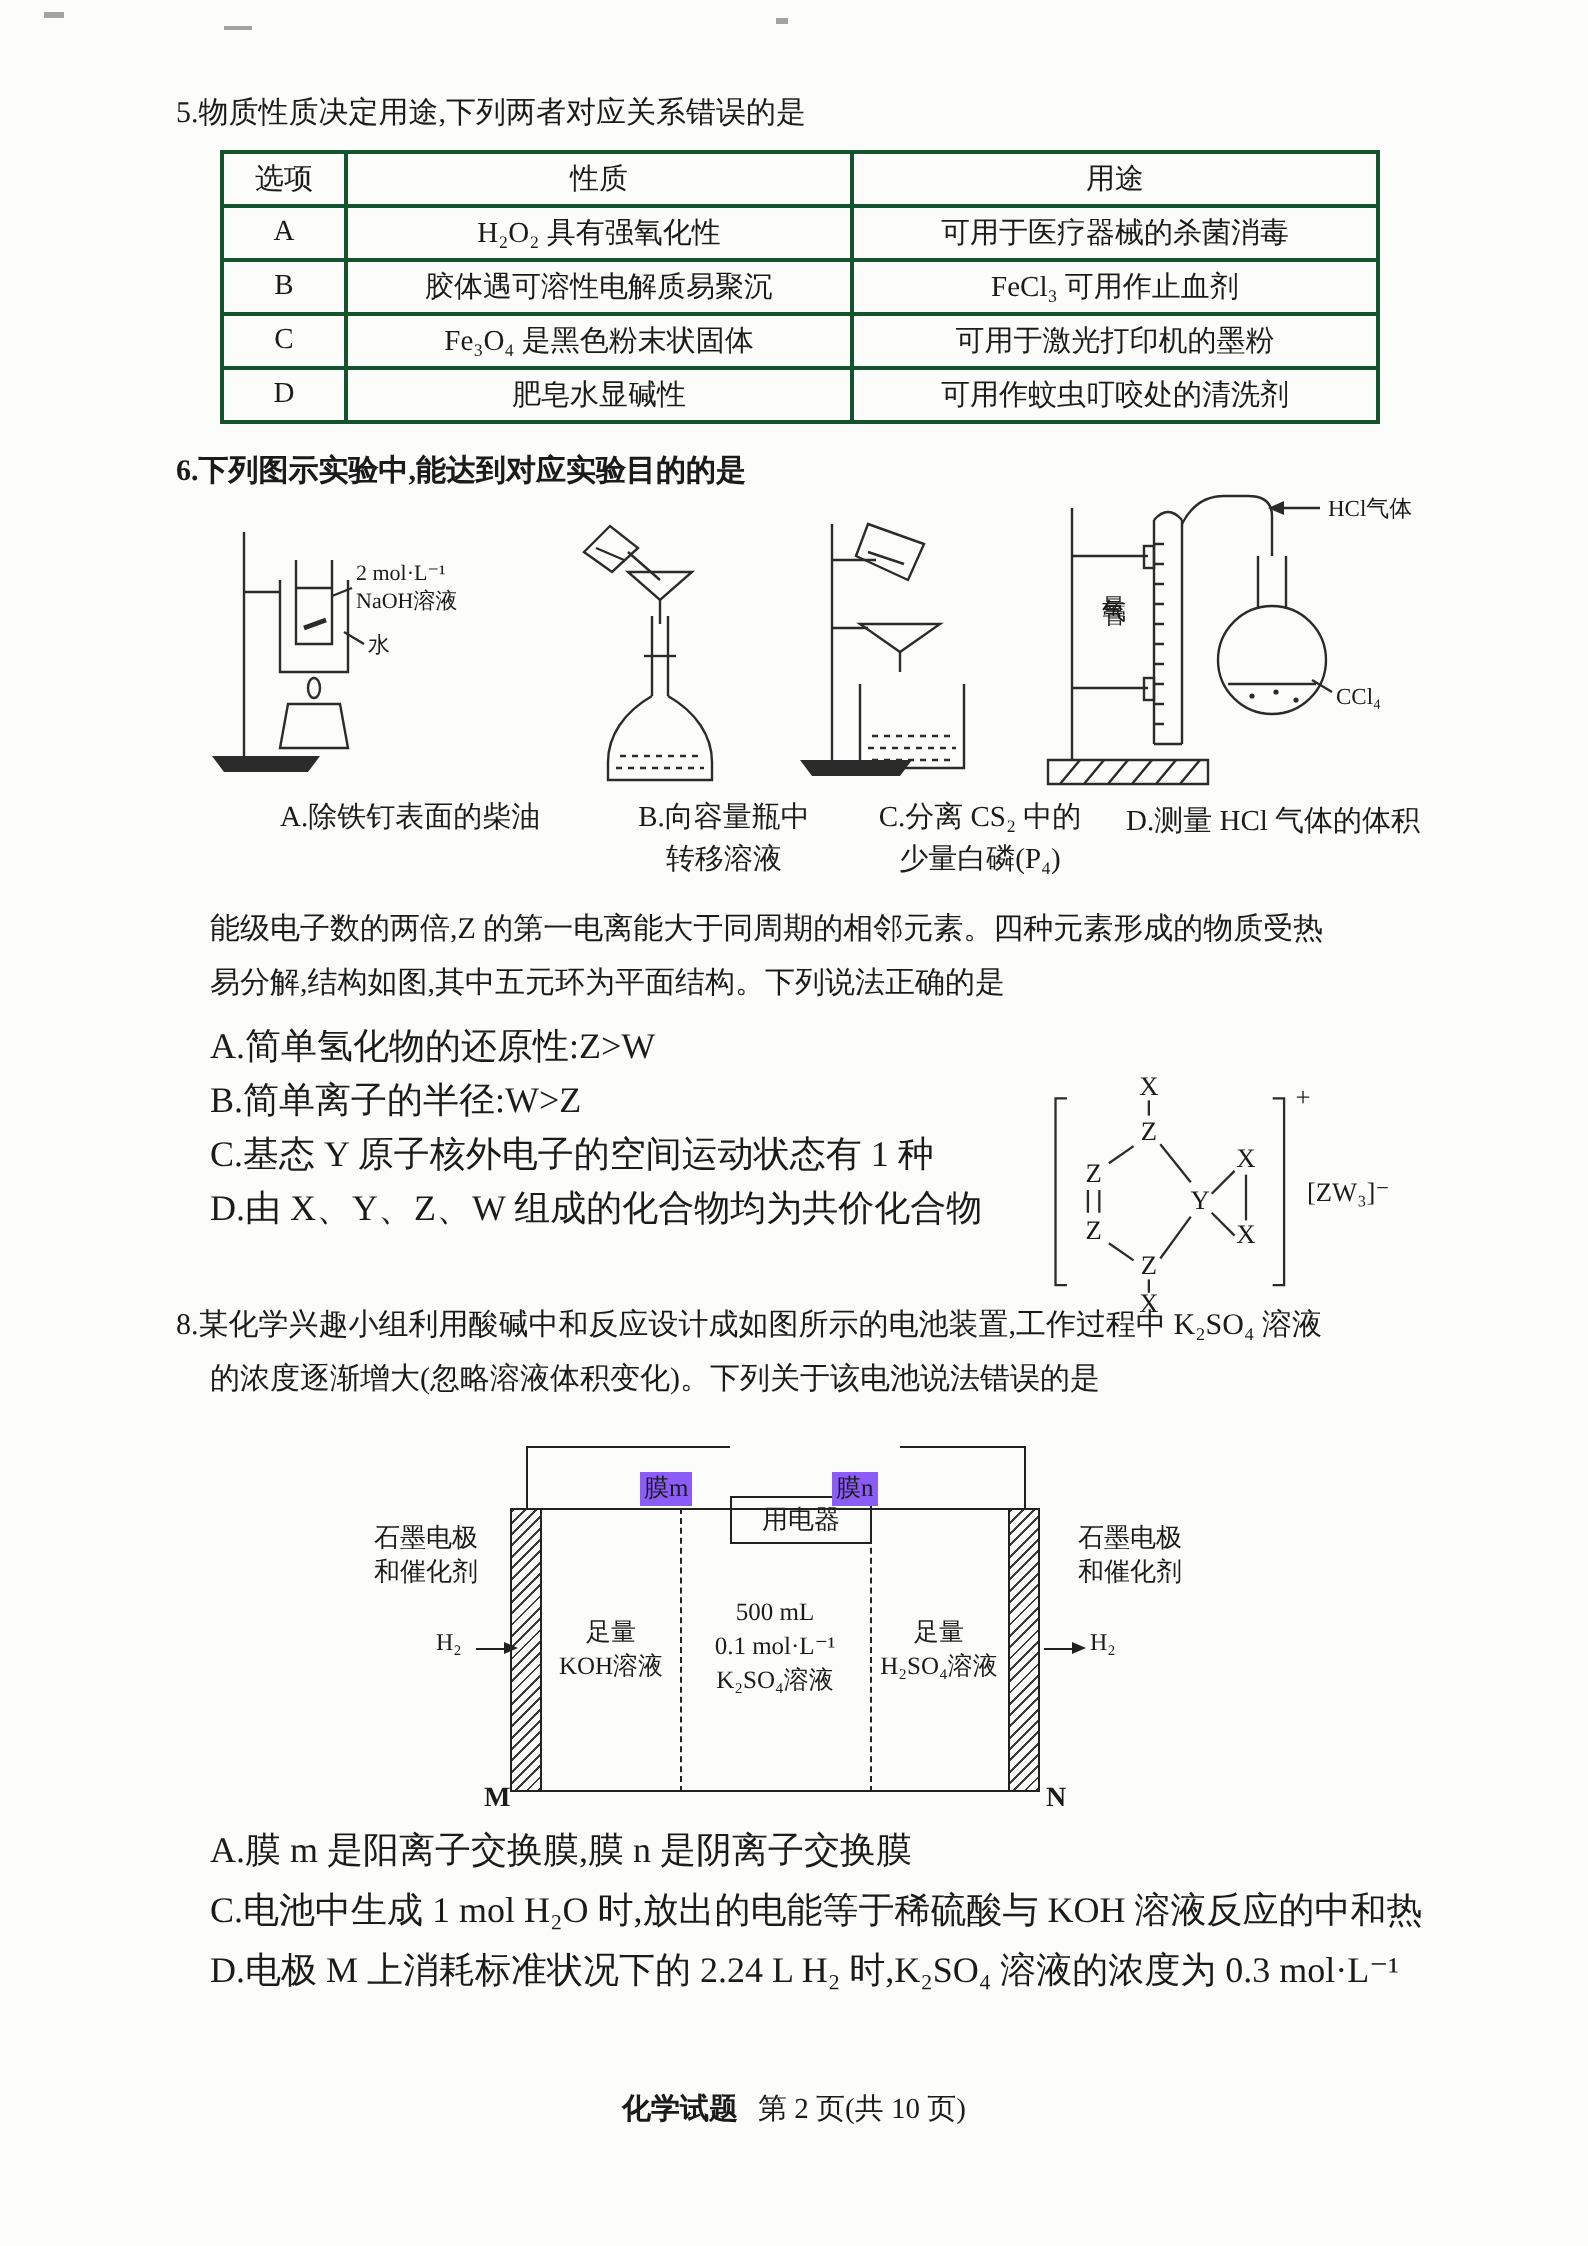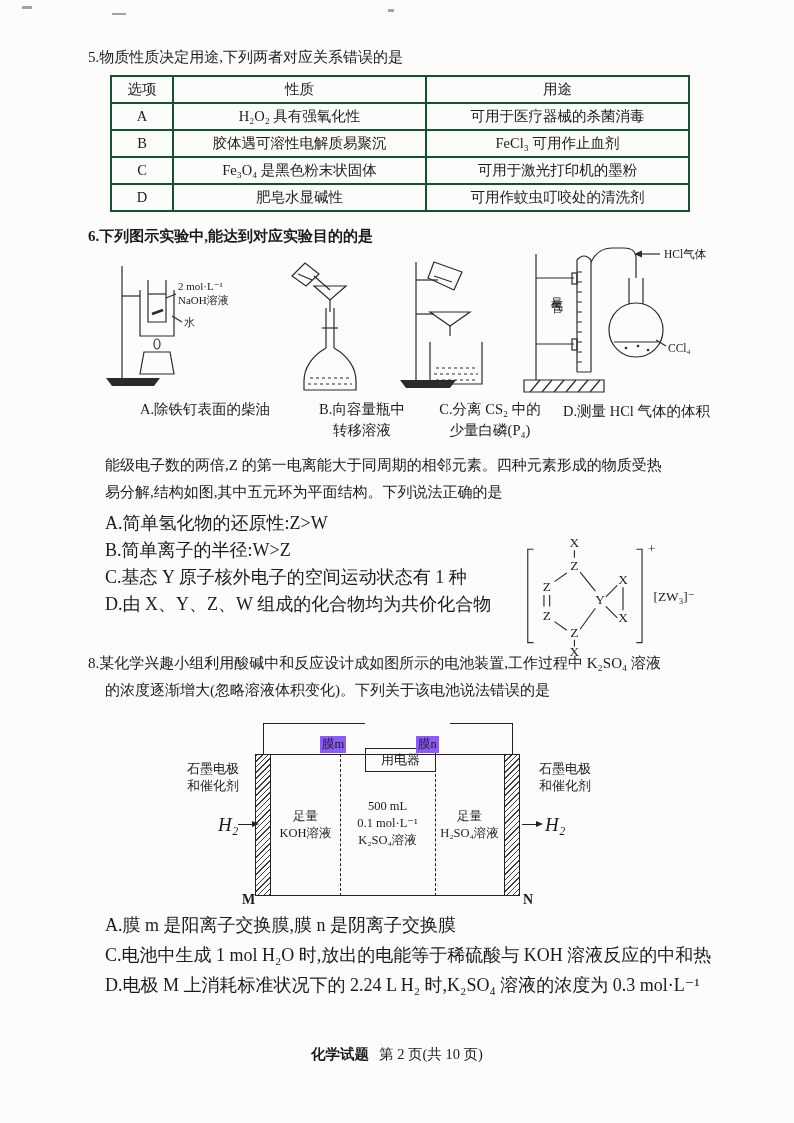--- a/index.html
+++ b/index.html
@@ -49,21 +49,21 @@
   }
   .membrane { position:absolute; width:0; border-left:1.2px dashed #222; }
   .memlabel { position:absolute; background:#8b5cf6; padding:0 2px; font-size:12.5px; white-space:nowrap; }
   .sidelabel { position:absolute; font-size:13px; line-height:17px; text-align:center; white-space:nowrap; }
   .sol { position:absolute; text-align:center; font-size:12.5px; line-height:17px; white-space:nowrap; }
   .harrow { position:absolute; height:0; border-top:1.3px solid #222; }
   .harrow::after {
     content:''; position:absolute; right:-7px; top:-4.3px;
     border-left:7px solid #222; border-top:3.5px solid transparent; border-bottom:3.5px solid transparent;
   }
-  .gaslabel { position:absolute; font-size:19px; white-space:nowrap;font-style:italic; }
+  .gaslabel { position:absolute; font-size:12px; white-space:nowrap; }
   .terminal { position:absolute; font-size:14px; font-weight:bold; }
 
   .footer { position:absolute; left:0; top:1045px; width:794px; text-align:center; font-size:14.5px; }
   .footer .ft-title { font-weight:bold;text-align:right; }
   .footer .ft-page { margin-left:10px;margin-top:44px; }
 </style>
 </head>
 <body>
 
 <div class="artifact" style="left:22px;top:6px;width:10px;height:3px;"></div>

